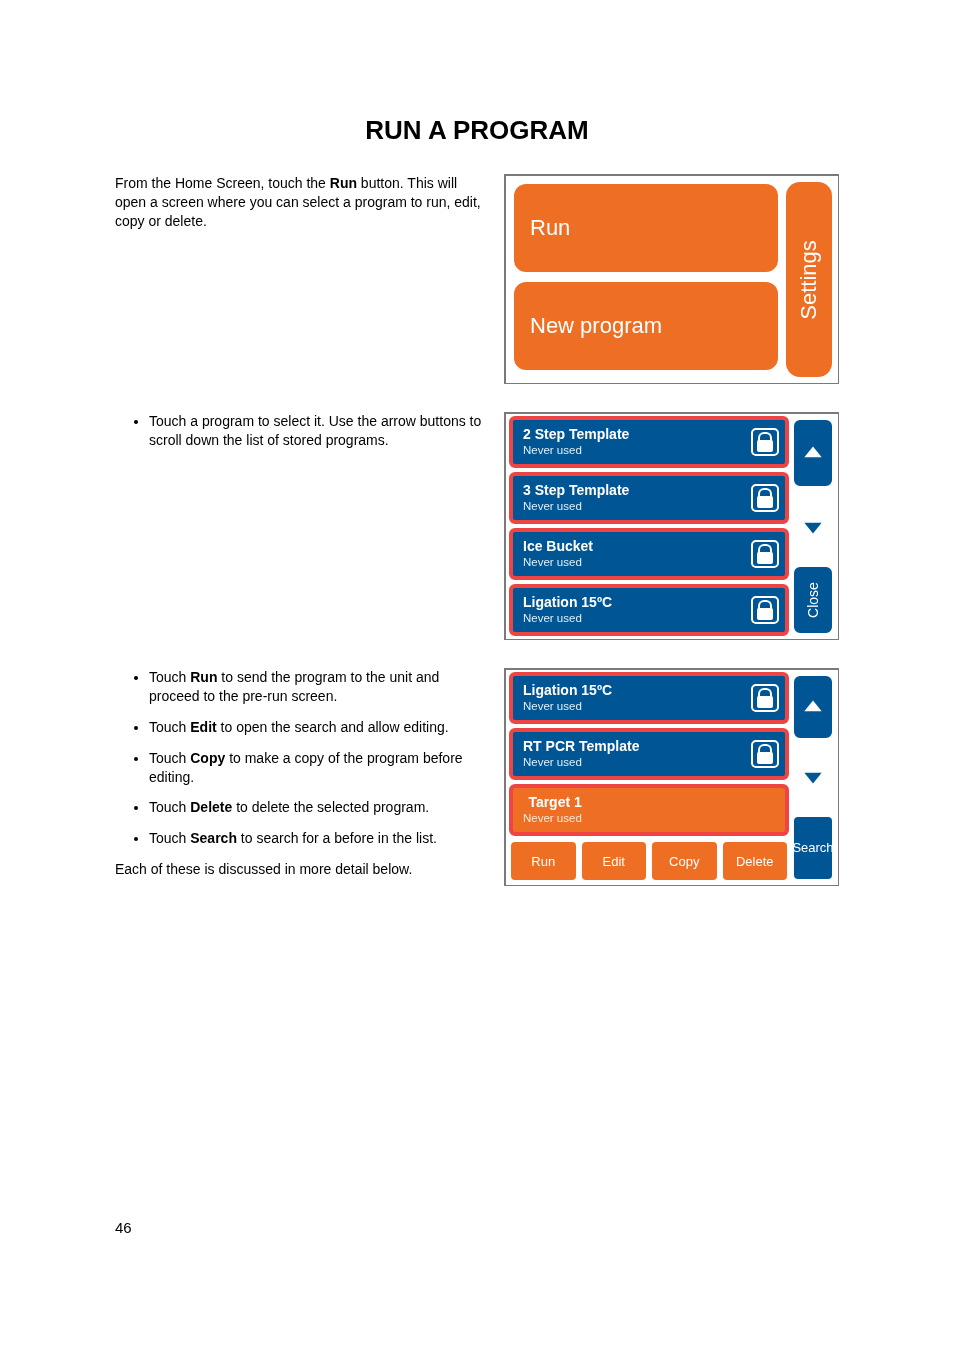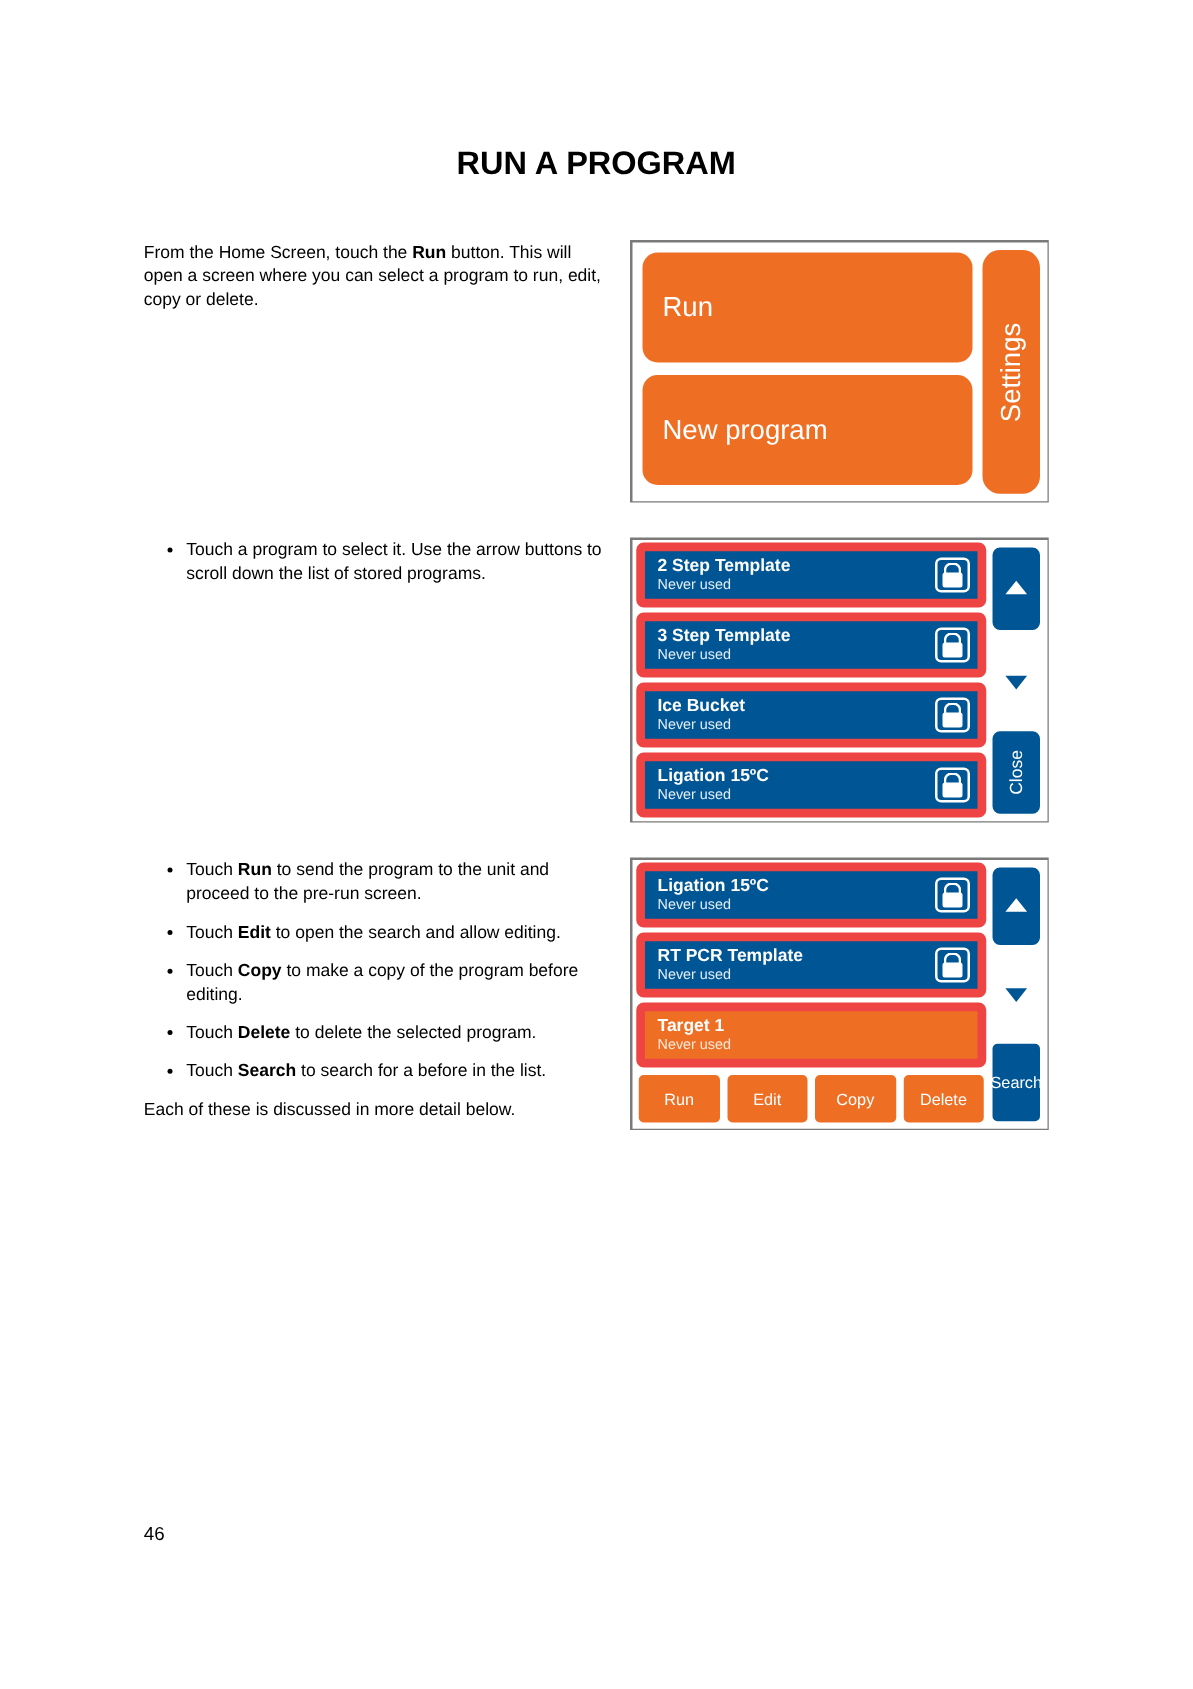--- a/index.html
+++ b/index.html
@@ -7,21 +7,21 @@
   .page {
     width: 954px;
     height: 1351px;
     padding: 115px 115px 0 115px;
     position: relative;
   }
   h1 {
     text-align: center;
     font-size: 26px;
     font-weight: bold;
-    margin-bottom: 46px;
+    margin-bottom: 28px;
   }
   .two-col {
     display: flex;
     gap: 18px;
     margin-bottom: 28px;
   }
   .left { flex: 1 1 0; font-size: 14px; line-height: 1.35; }
   .right { flex: 0 0 335px; }
   .left p { margin-bottom: 12px; }
   .left ul { list-style: disc; padding-left: 34px; margin-bottom: 12px; }
@@ -68,30 +68,30 @@
     font-size: 22px;
     transform: rotate(-90deg);
     white-space: nowrap;
   }
 
   
   .list-main { flex:1 1 0; display:flex; flex-direction:column; }
   .prog {
     background:#005695;
     color:#fff;
-    border:7px solid #ef4444;
+    border:4px solid #ef4444;
     border-radius:6px;
     margin:2px 3px;
     height:52px;
     display:flex;
     align-items:center;
     padding:0 8px 0 10px;
     position:relative;
   }
-  .prog.selected { background:#ee6f24; }
+  .prog.selected { background:#ee6f24;text-align:right; }
   .prog .pname { font-weight:bold; font-size:14px; line-height:1.1; }
   .prog .pstat { font-size:11.5px; line-height:1.1; margin-top:2px; color:#e2eef8; }
   .prog.selected .pstat { color:#ffe9db; }
   .lock-ico {
     position:absolute; right:6px; top:50%; transform:translateY(-50%);
     width:28px; height:28px; border:2px solid #fff; border-radius:5px;
     display:flex; align-items:flex-end; justify-content:center; padding-bottom:2px;
   }
   .lock-ico::before{
     content:"";

